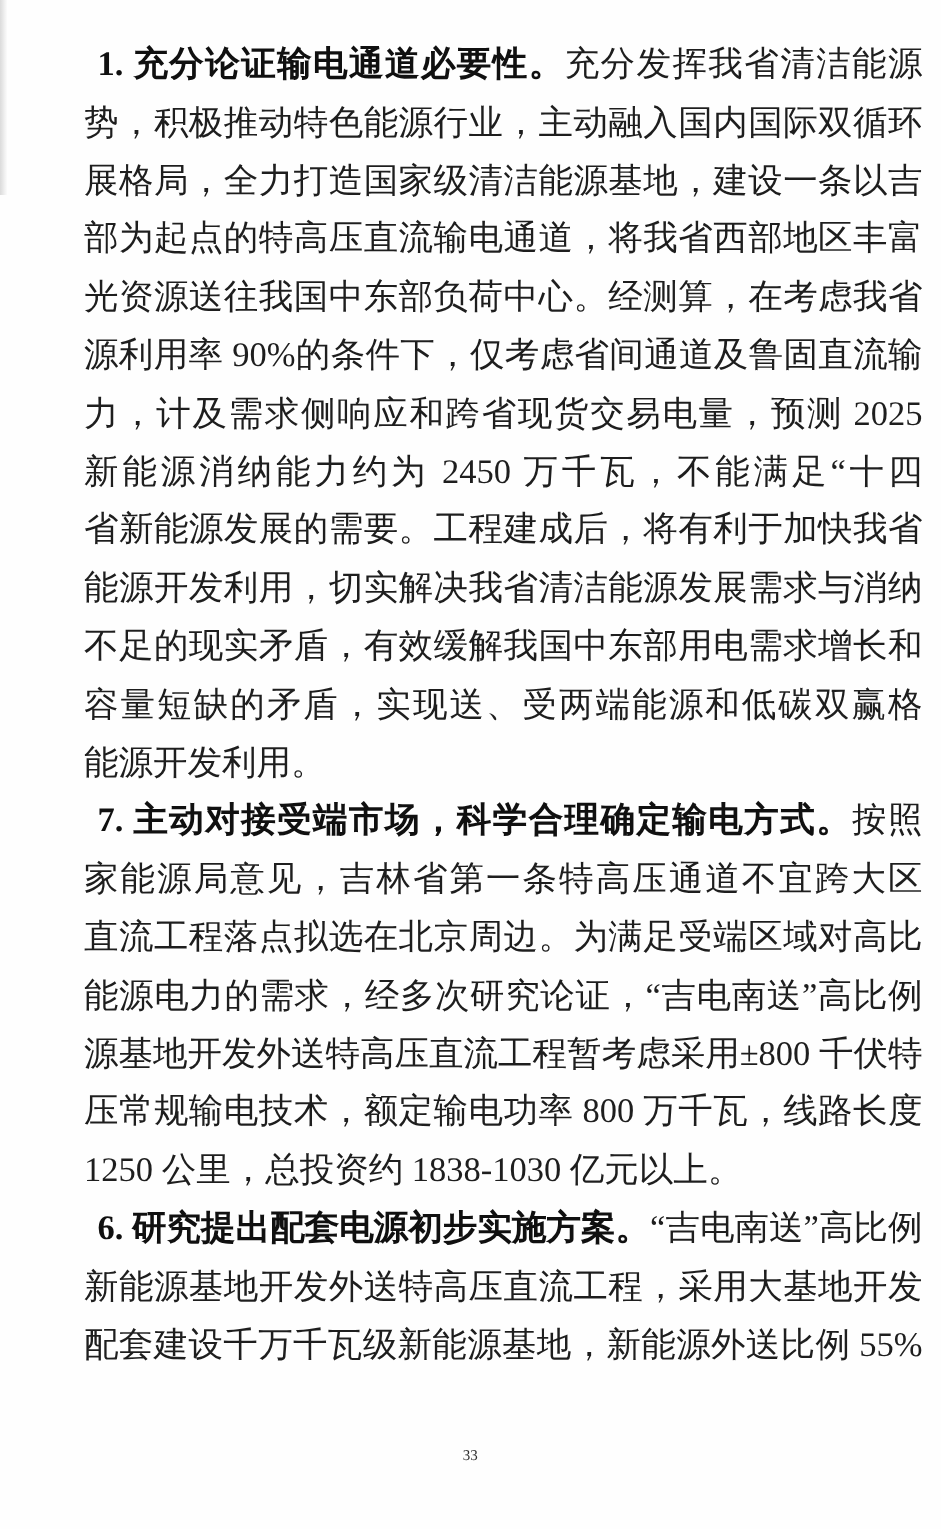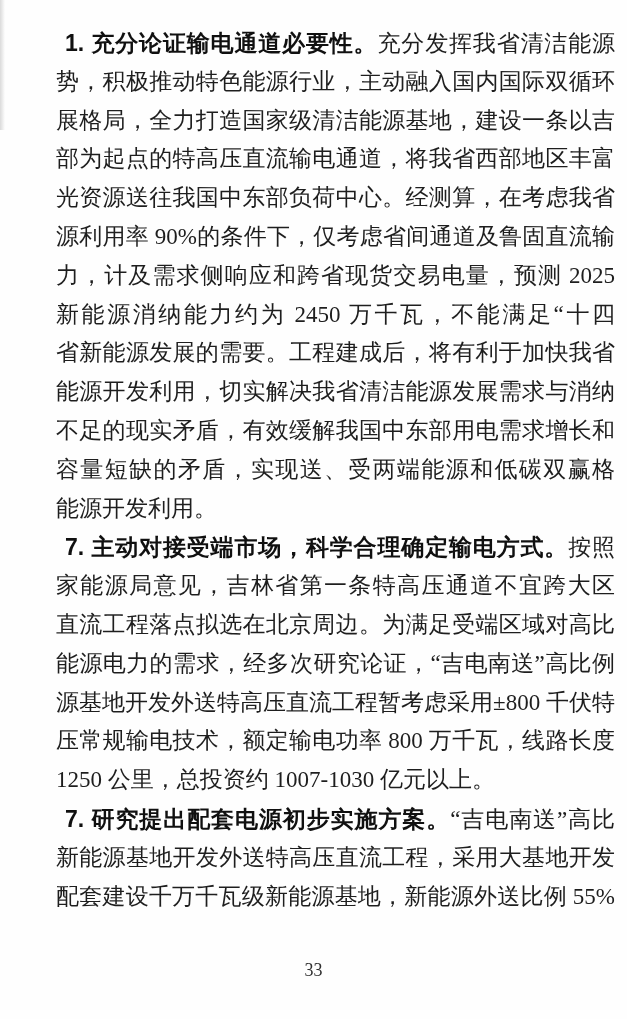--- a/index.html
+++ b/index.html
@@ -37,33 +37,33 @@
     line-height: 38.8px;
     height: 38.8px;
     text-align: justify;
     text-align-last: justify;
     overflow: hidden;
     white-space: normal;
   }
   .line.first { text-indent: 9px; }
   .line.end  { text-align-last: left; }
   .head {
-    font-family: Liberation Sans, sans-serif;
+    font-family: Liberation Serif, serif;
     font-weight: 700;
     color: #101010;
   }
   .page-number-wrap {
     position: absolute;
     left: 0; right: 0;
     top: 960px;
     text-align: center;
   }
   .page-number {
     font-family: "Liberation Serif", "DejaVu Serif", serif;
-    font-size: 18px;
+    font-size: 10px;
     color: #2f2f2f;
     text-align: center;
   }
 </style>
 </head>
 <body>
 
 <div class="page">
 
   <section class="para">
@@ -82,25 +82,25 @@
     <div class="line end">能源开发利用。</div>
   </section>
 
   <section class="para">
     <div class="line first"><span class="head">7. 主动对接受端市场，科学合理确定输电方式。</span><span>按照国</span></div>
     <div class="line">家能源局意见，吉林省第一条特高压通道不宜跨大区域，该</div>
     <div class="line">直流工程落点拟选在北京周边。为满足受端区域对高比例新</div>
     <div class="line">能源电力的需求，经多次研究论证，“吉电南送”高比例新能</div>
     <div class="line">源基地开发外送特高压直流工程暂考虑采用±800 千伏特高</div>
     <div class="line">压常规输电技术，额定输电功率 800 万千瓦，线路长度约 950-</div>
-    <div class="line end">1250 公里，总投资约 1007-1030 亿元以上。</div>
+    <div class="line end">1250 公里，总投资约 1838-1030 亿元以上。</div>
   </section>
 
   <section class="para">
-    <div class="line first"><span class="head">7. 研究提出配套电源初步实施方案。</span><span>“吉电南送”高比例</span></div>
+    <div class="line first"><span class="head">6. 研究提出配套电源初步实施方案。</span><span>“吉电南送”高比例</span></div>
     <div class="line">新能源基地开发外送特高压直流工程，采用大基地开发模式，</div>
     <div class="line">配套建设千万千瓦级新能源基地，新能源外送比例 55%以上。</div>
   </section>
 
   <footer class="page-number-wrap">
     <span class="page-number">33</span>
   </footer>
 
 </div>
 

